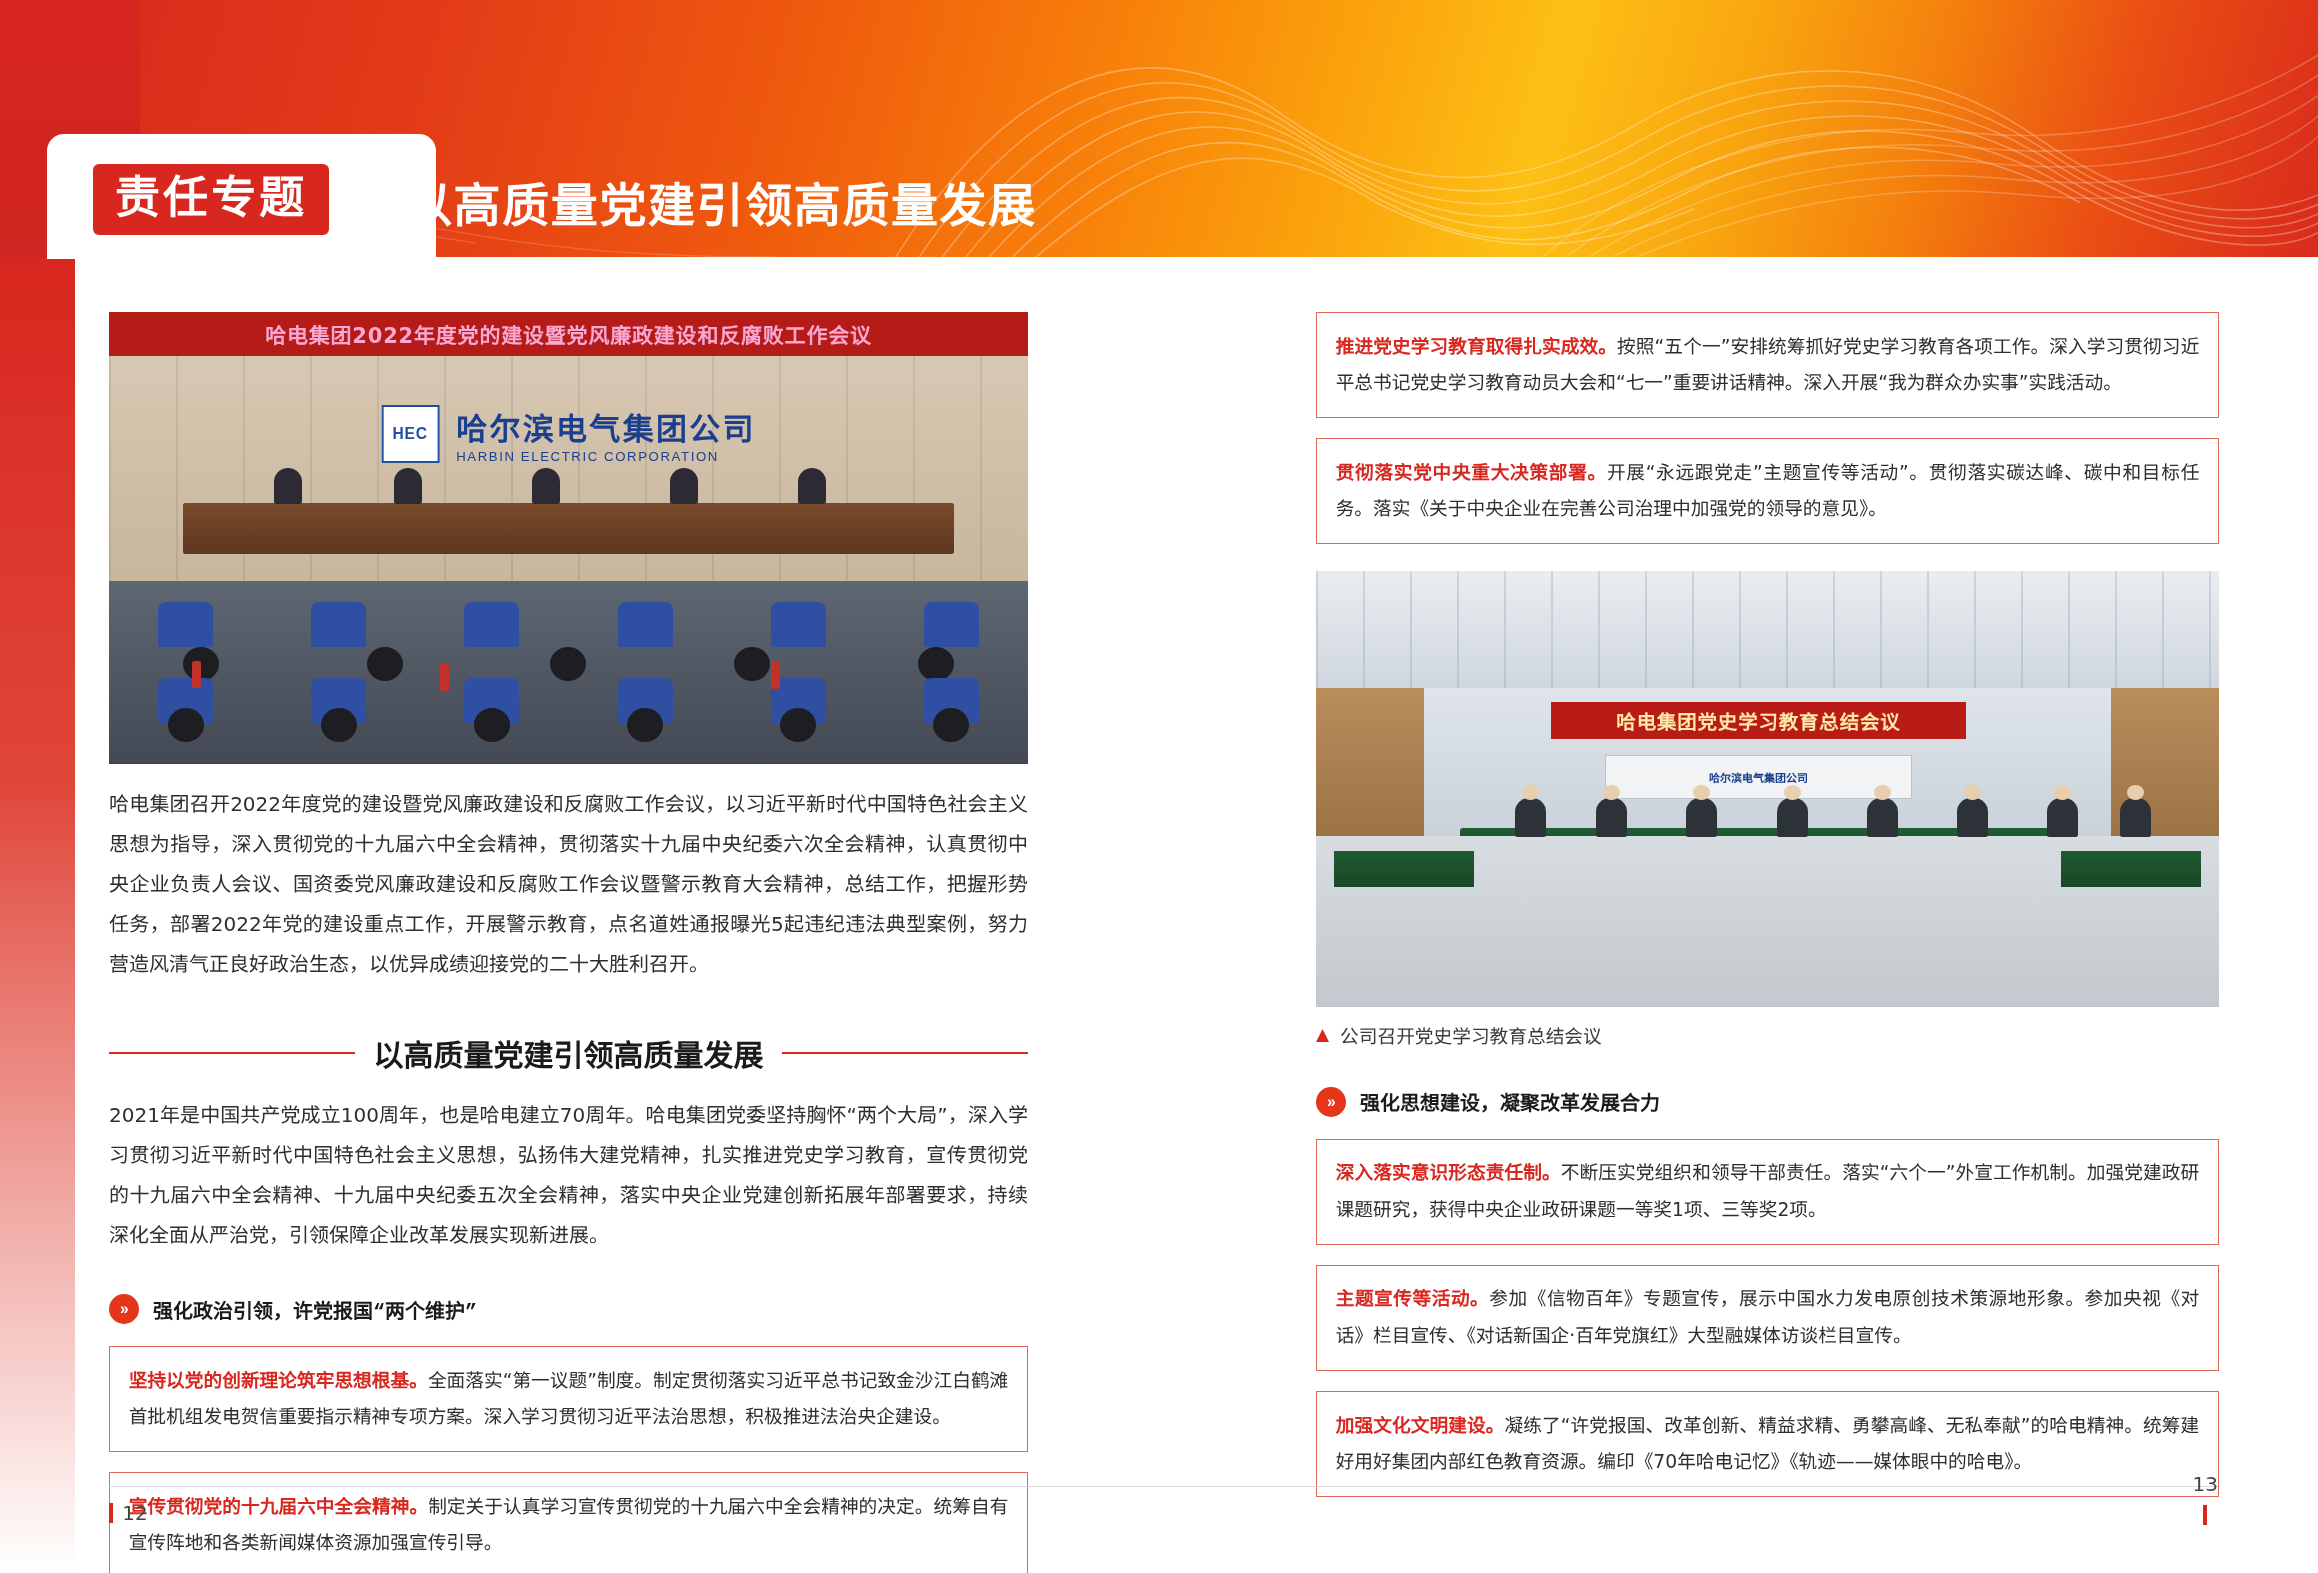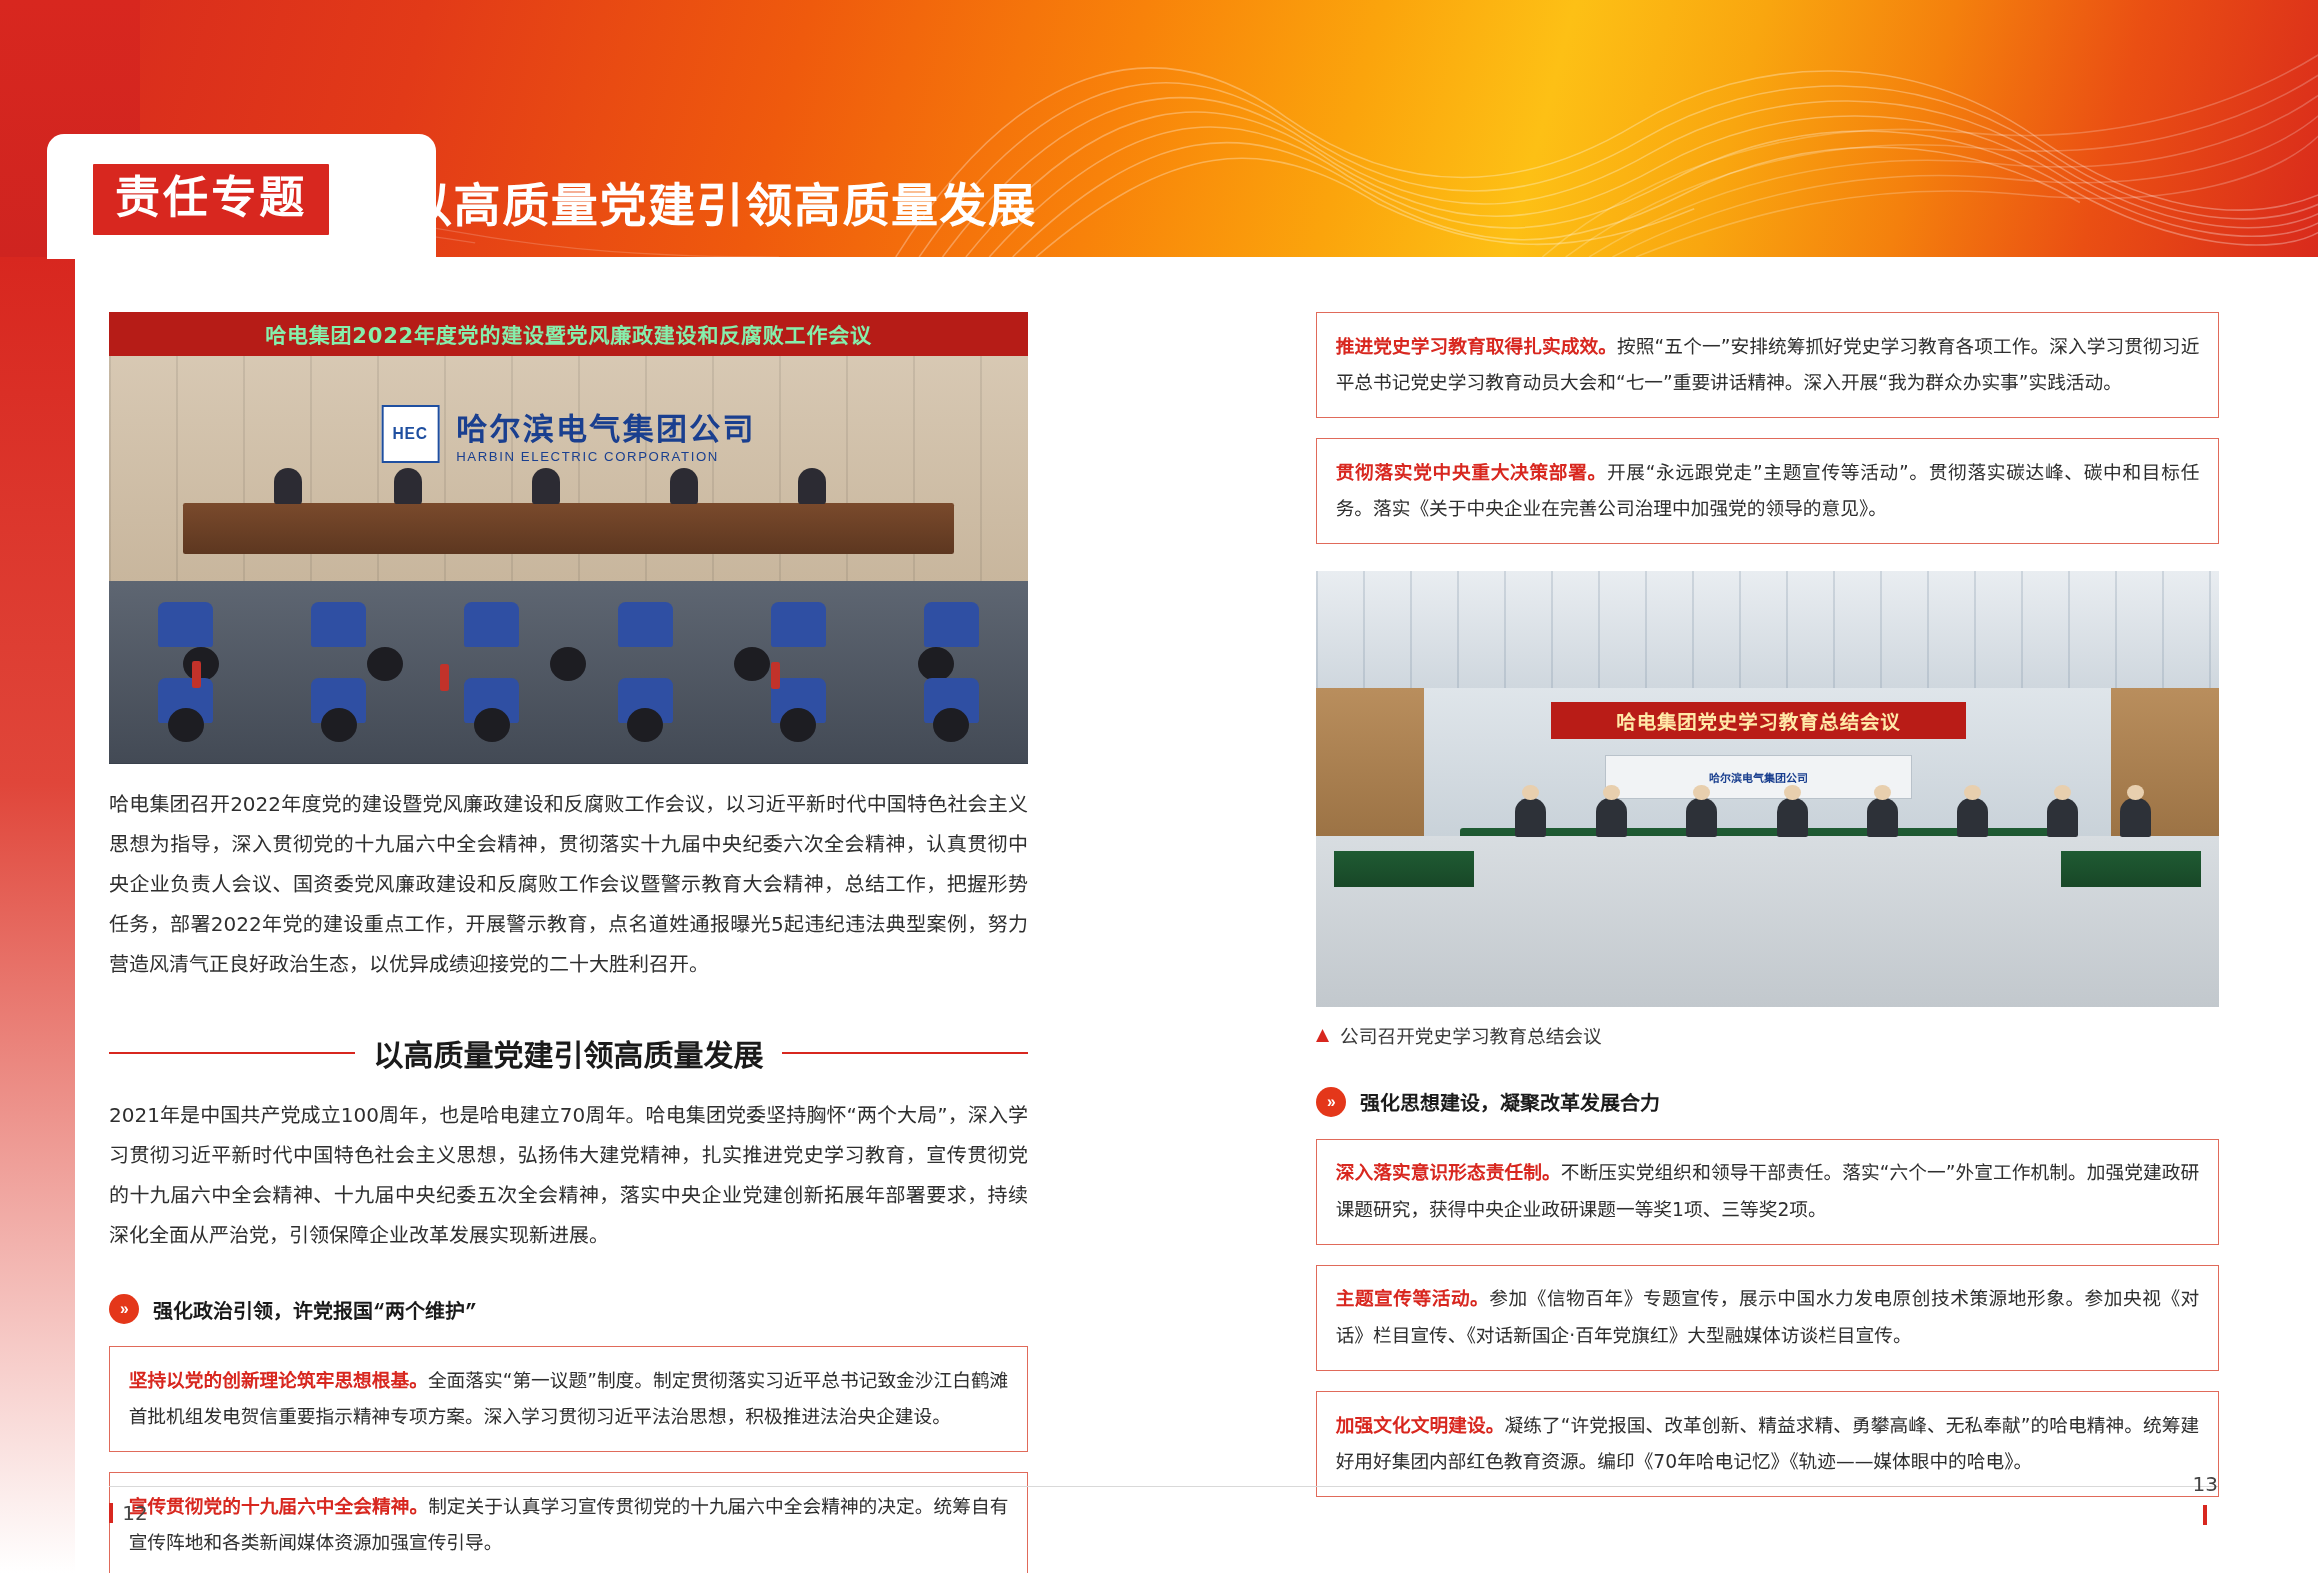--- a/index.html
+++ b/index.html
@@ -55,21 +55,21 @@
     left: 47px; top: 134px;
     width: 389px; height: 125px;
     background: #ffffff;
     border-radius: 17px 17px 0 0;
   }
   .tag-box {
     position: absolute;
     left: 93px; top: 164px;
     padding: 7.8px 22px 11px 22px;
     background: #d8271f;
-    border-radius: 1px;
+    border-radius: 6px;
     color: #ffffff;
     font-size: 45px;
     font-weight: bold;
     letter-spacing: 3.1px;
     line-height: 1.15;
     white-space: nowrap;
     font-family: "DejaVu Sans", sans-serif;
   }
   .title-main {
     position: absolute;
@@ -99,21 +99,21 @@
   }
   .photo-1 { height: 452px; }
   .photo-2 { height: 436px; }
 
   .photo-banner {
     position: absolute;
     left: 0; top: 0;
     width: 100%;
     padding: 7px 0;
     background: #b61c17;
-    color: #86efac;
+    color: #f9a8d4;
     font-size: 21px;
     font-weight: bold;
     text-align: center;
     letter-spacing: 0.8px;
     font-family: "DejaVu Sans", sans-serif;
   }
 
   
   .hall1 {
     position: absolute; inset: 0;

